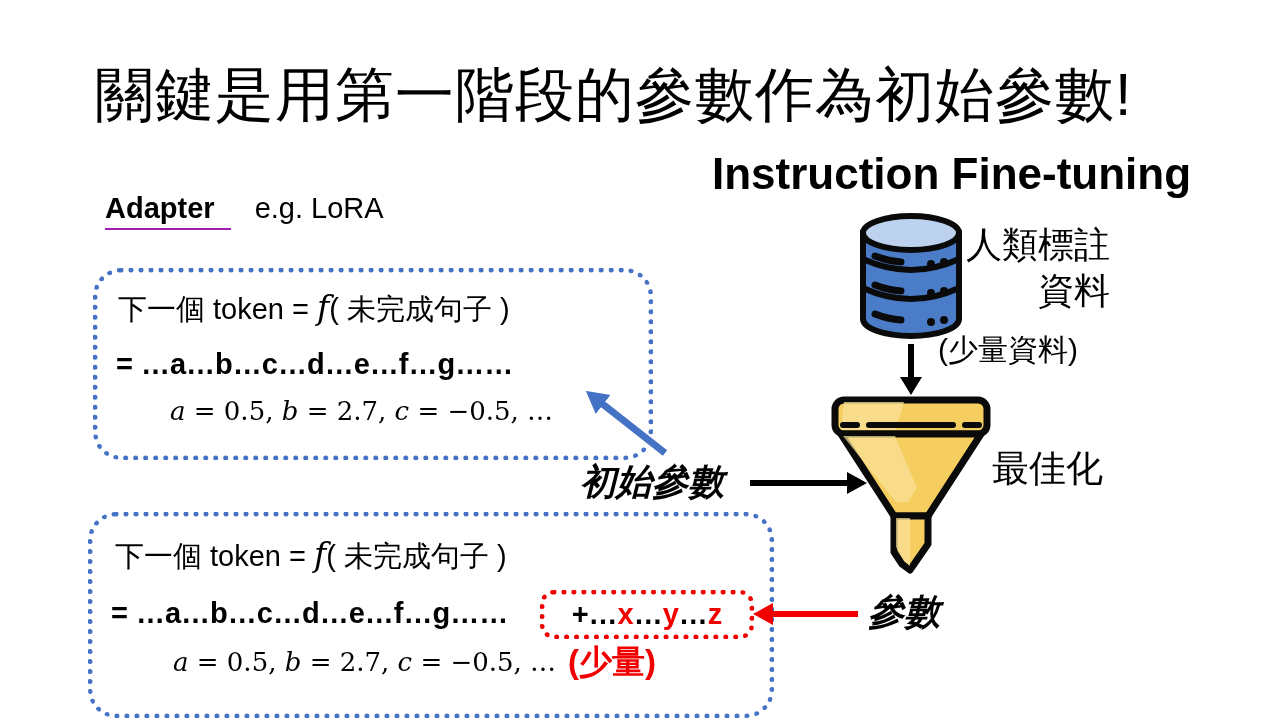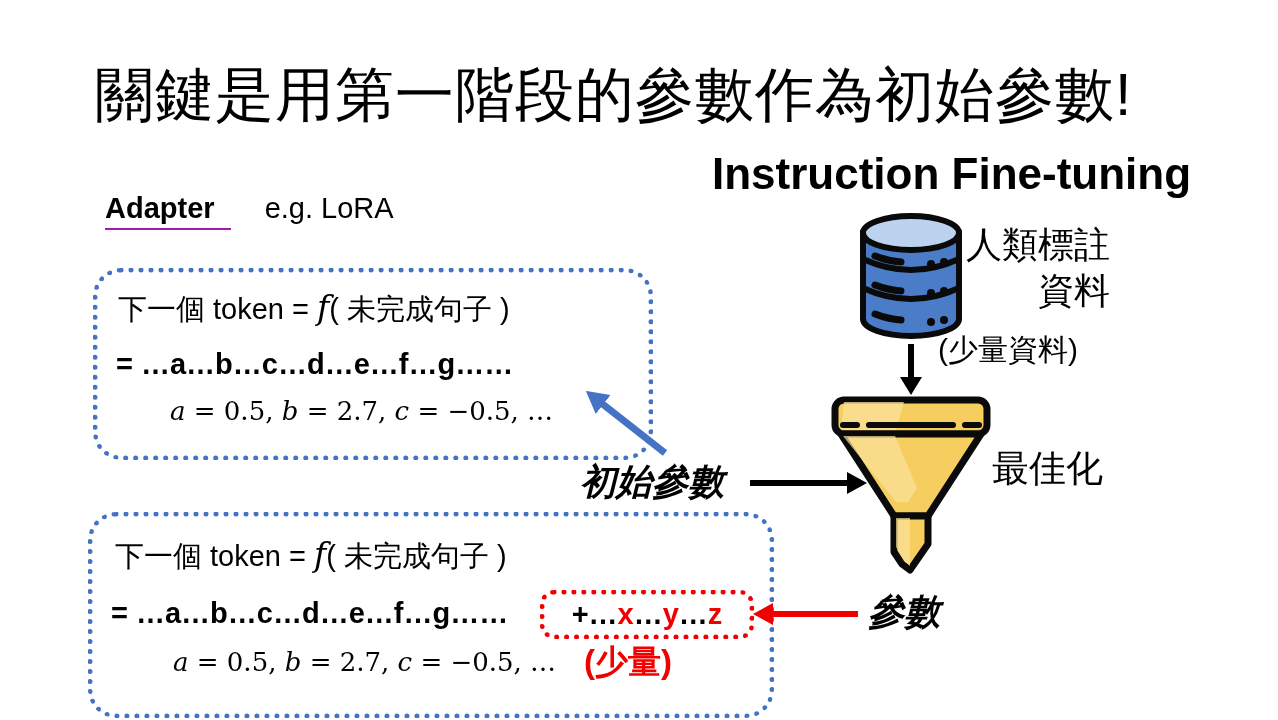--- a/index.html
+++ b/index.html
@@ -5,37 +5,37 @@
   html,body{margin:0;padding:0;background:#fff;}
   body{width:1278px;height:720px;position:relative;overflow:hidden;
        font-family:"Liberation Sans",sans-serif;color:#000;}
   .abs{position:absolute;}
 
   .title{left:95px;top:55px;width:1120px;font-size:59px;line-height:80px;
          font-weight:400;letter-spacing:1px;white-space:nowrap;}
   .section-label{left:712px;top:149px;font-size:44px;font-weight:700;white-space:nowrap;}
   .adapter-row{left:105px;top:192px;font-size:29px;white-space:nowrap;}
   .adapter-word{font-weight:700;border-bottom:2px solid #a21caf;padding-right:16px;padding-bottom:4px;}
-  .adapter-example{margin-left:26px;font-weight:400;}
+  .adapter-example{margin-left:16px;font-weight:400;}
 
   .dotted-box{border:5px dotted #4472C4;border-radius:28px;background:transparent;}
   .box-top{left:93px;top:268px;width:550px;height:182px;}
   .box-bottom{left:88px;top:512px;width:676px;height:196px;}
 
   .fline{position:absolute;font-size:29px;white-space:nowrap;}
   .mathf{font-family:"DejaVu Serif",serif;font-style:italic;font-size:33px;}
   .mline{font-family:"DejaVu Serif",serif;font-size:26px;white-space:nowrap;}
   .mvar{font-style:italic;}
   .seq{font-weight:600;}
 
   .red-box{left:540px;top:590px;width:214px;height:49px;border:5px dotted #F20000;
            border-radius:14px;box-sizing:border-box;display:flex;align-items:center;
            justify-content:center;font-size:29px;font-weight:600;white-space:nowrap;}
   .red-txt{color:#F20000;}
-  .small-note{left:584px;top:640px;font-size:33px;font-weight:700;color:#F20000;white-space:nowrap;text-align:center;}
+  .small-note{left:568px;top:640px;font-size:33px;font-weight:700;color:#F20000;white-space:nowrap;text-align:center;}
 
   .label-bold{font-size:36px;font-weight:700;white-space:nowrap;font-style:italic;}
   .initial-params{left:580px;top:458px;}
   .params{left:868px;top:588px;}
   .optimize{left:992px;top:444px;font-size:37px;white-space:nowrap;text-align:center;}
   .data-label{left:966px;top:222px;font-size:36px;line-height:46px;white-space:nowrap;text-align:right;}
   .data-note{left:938px;top:330px;font-size:30px;white-space:nowrap;}
 
   svg{display:block;}
 </style>

